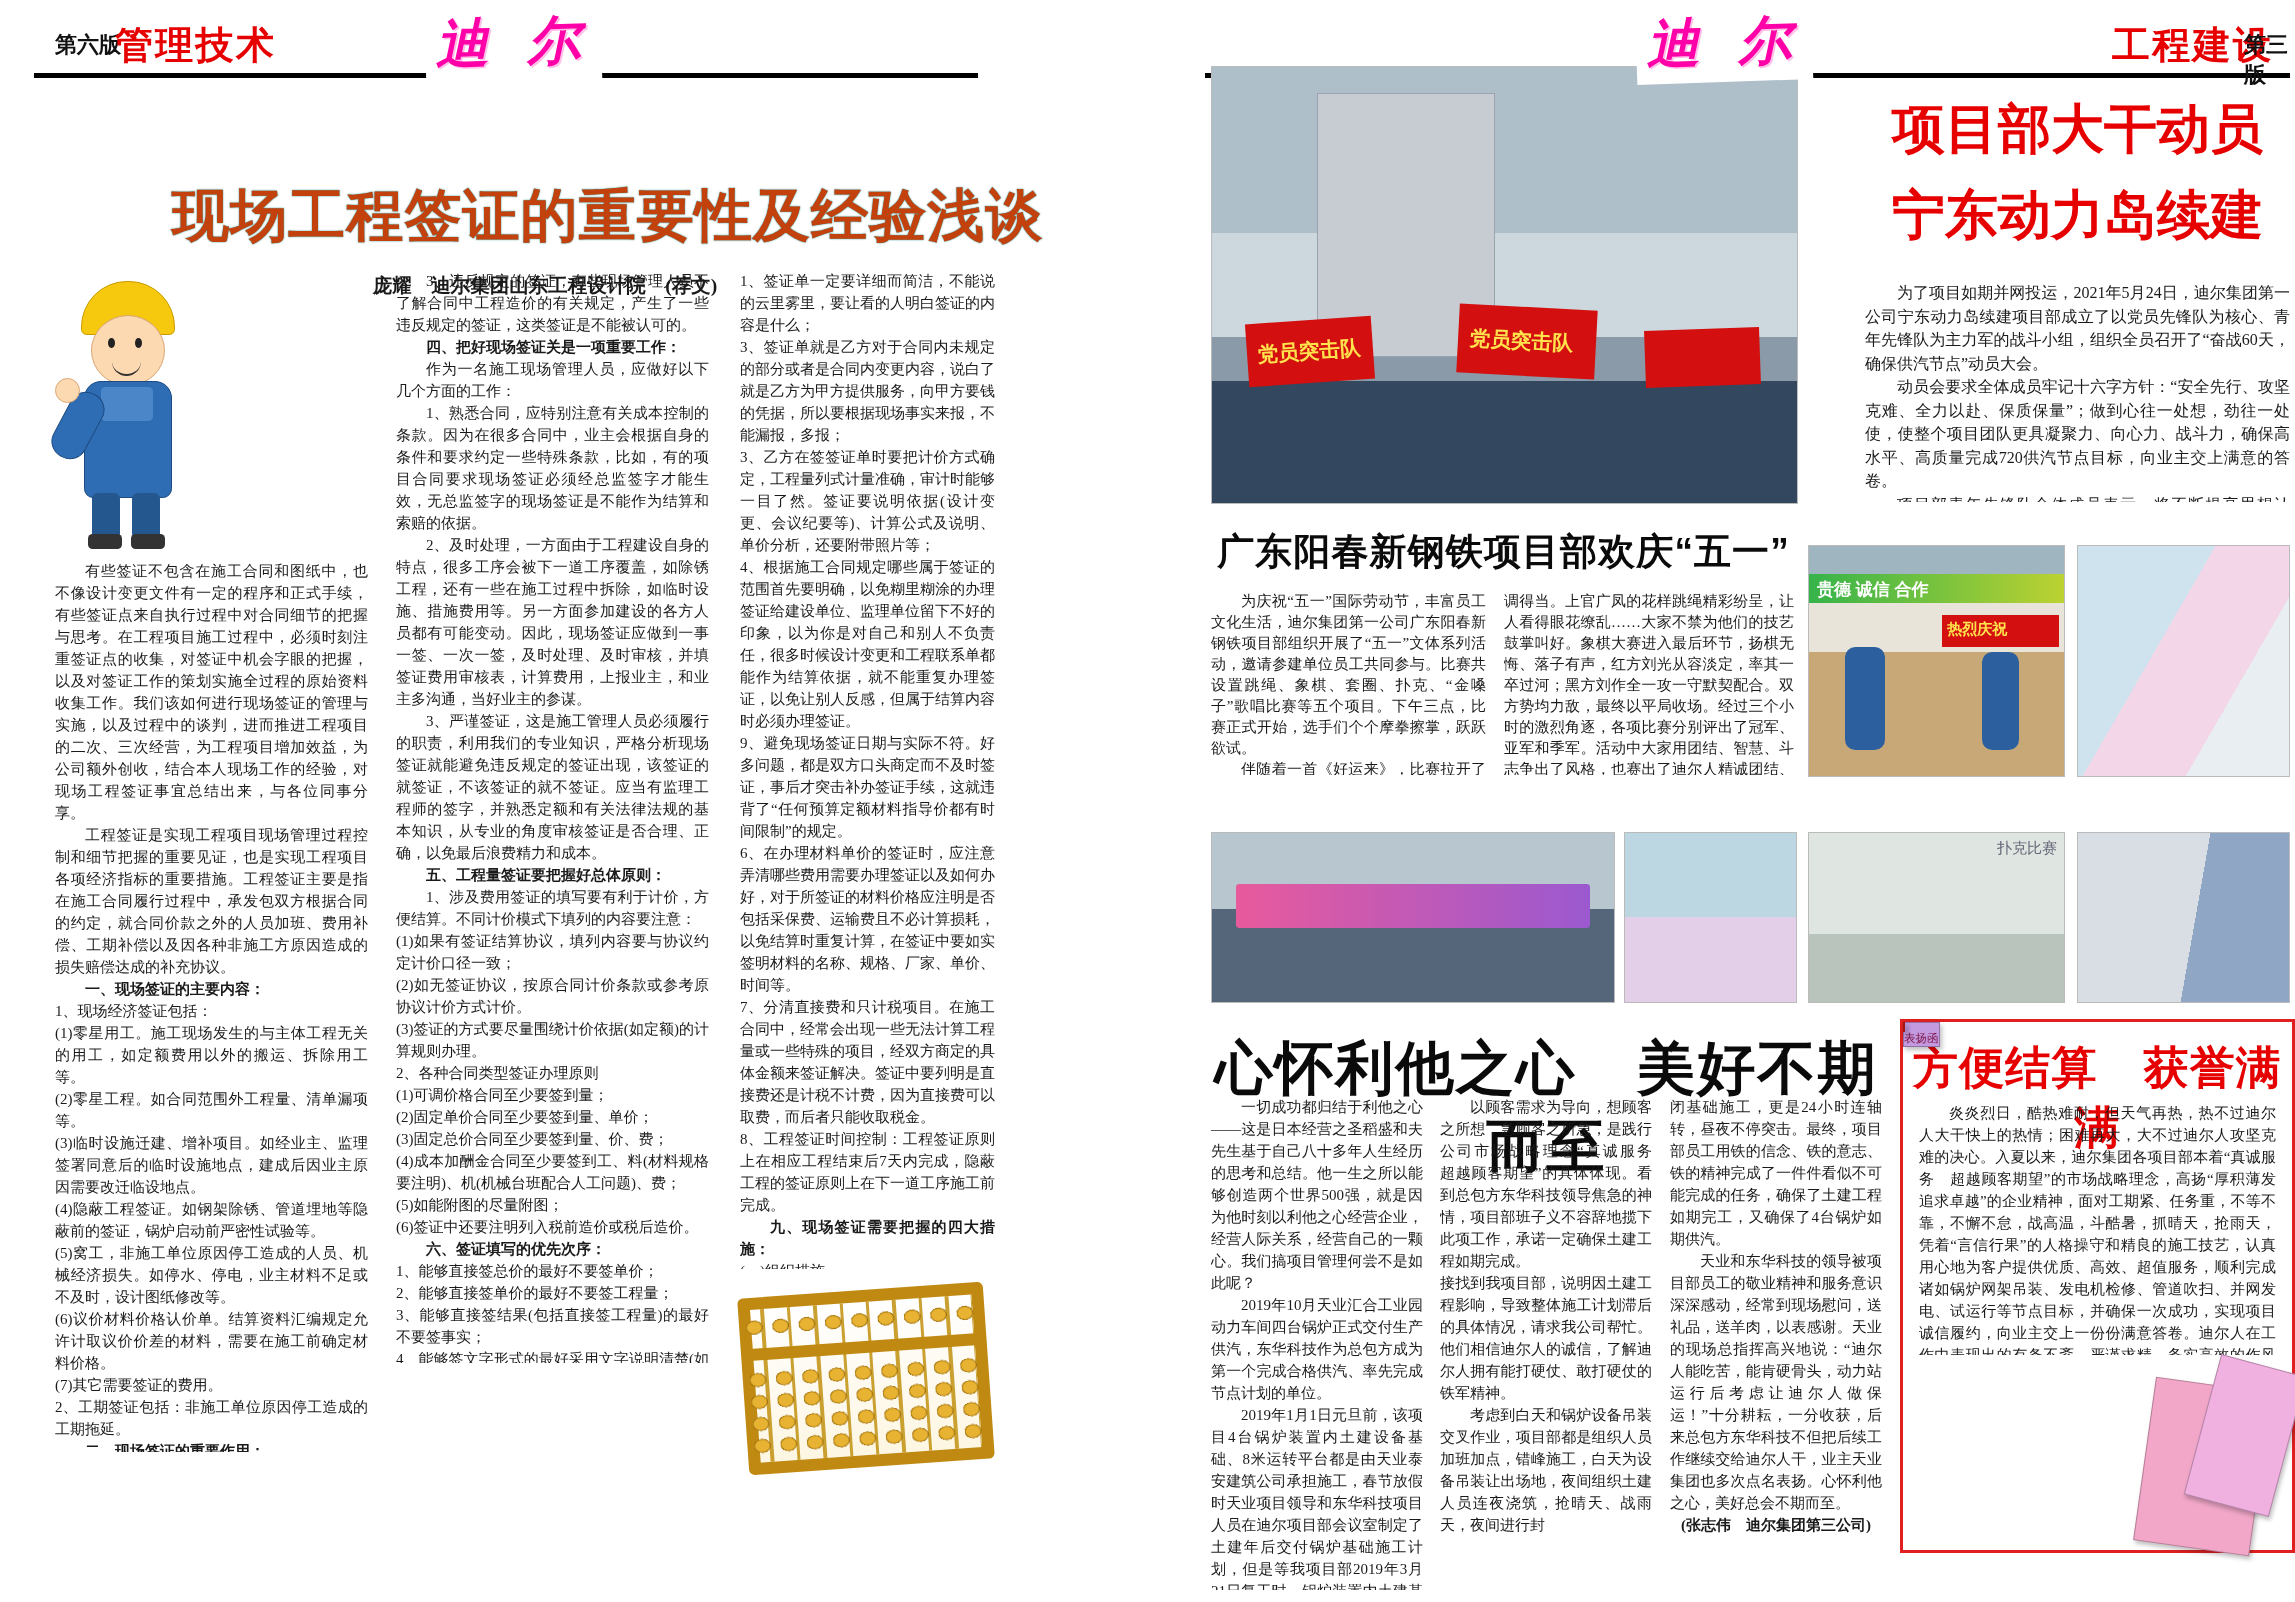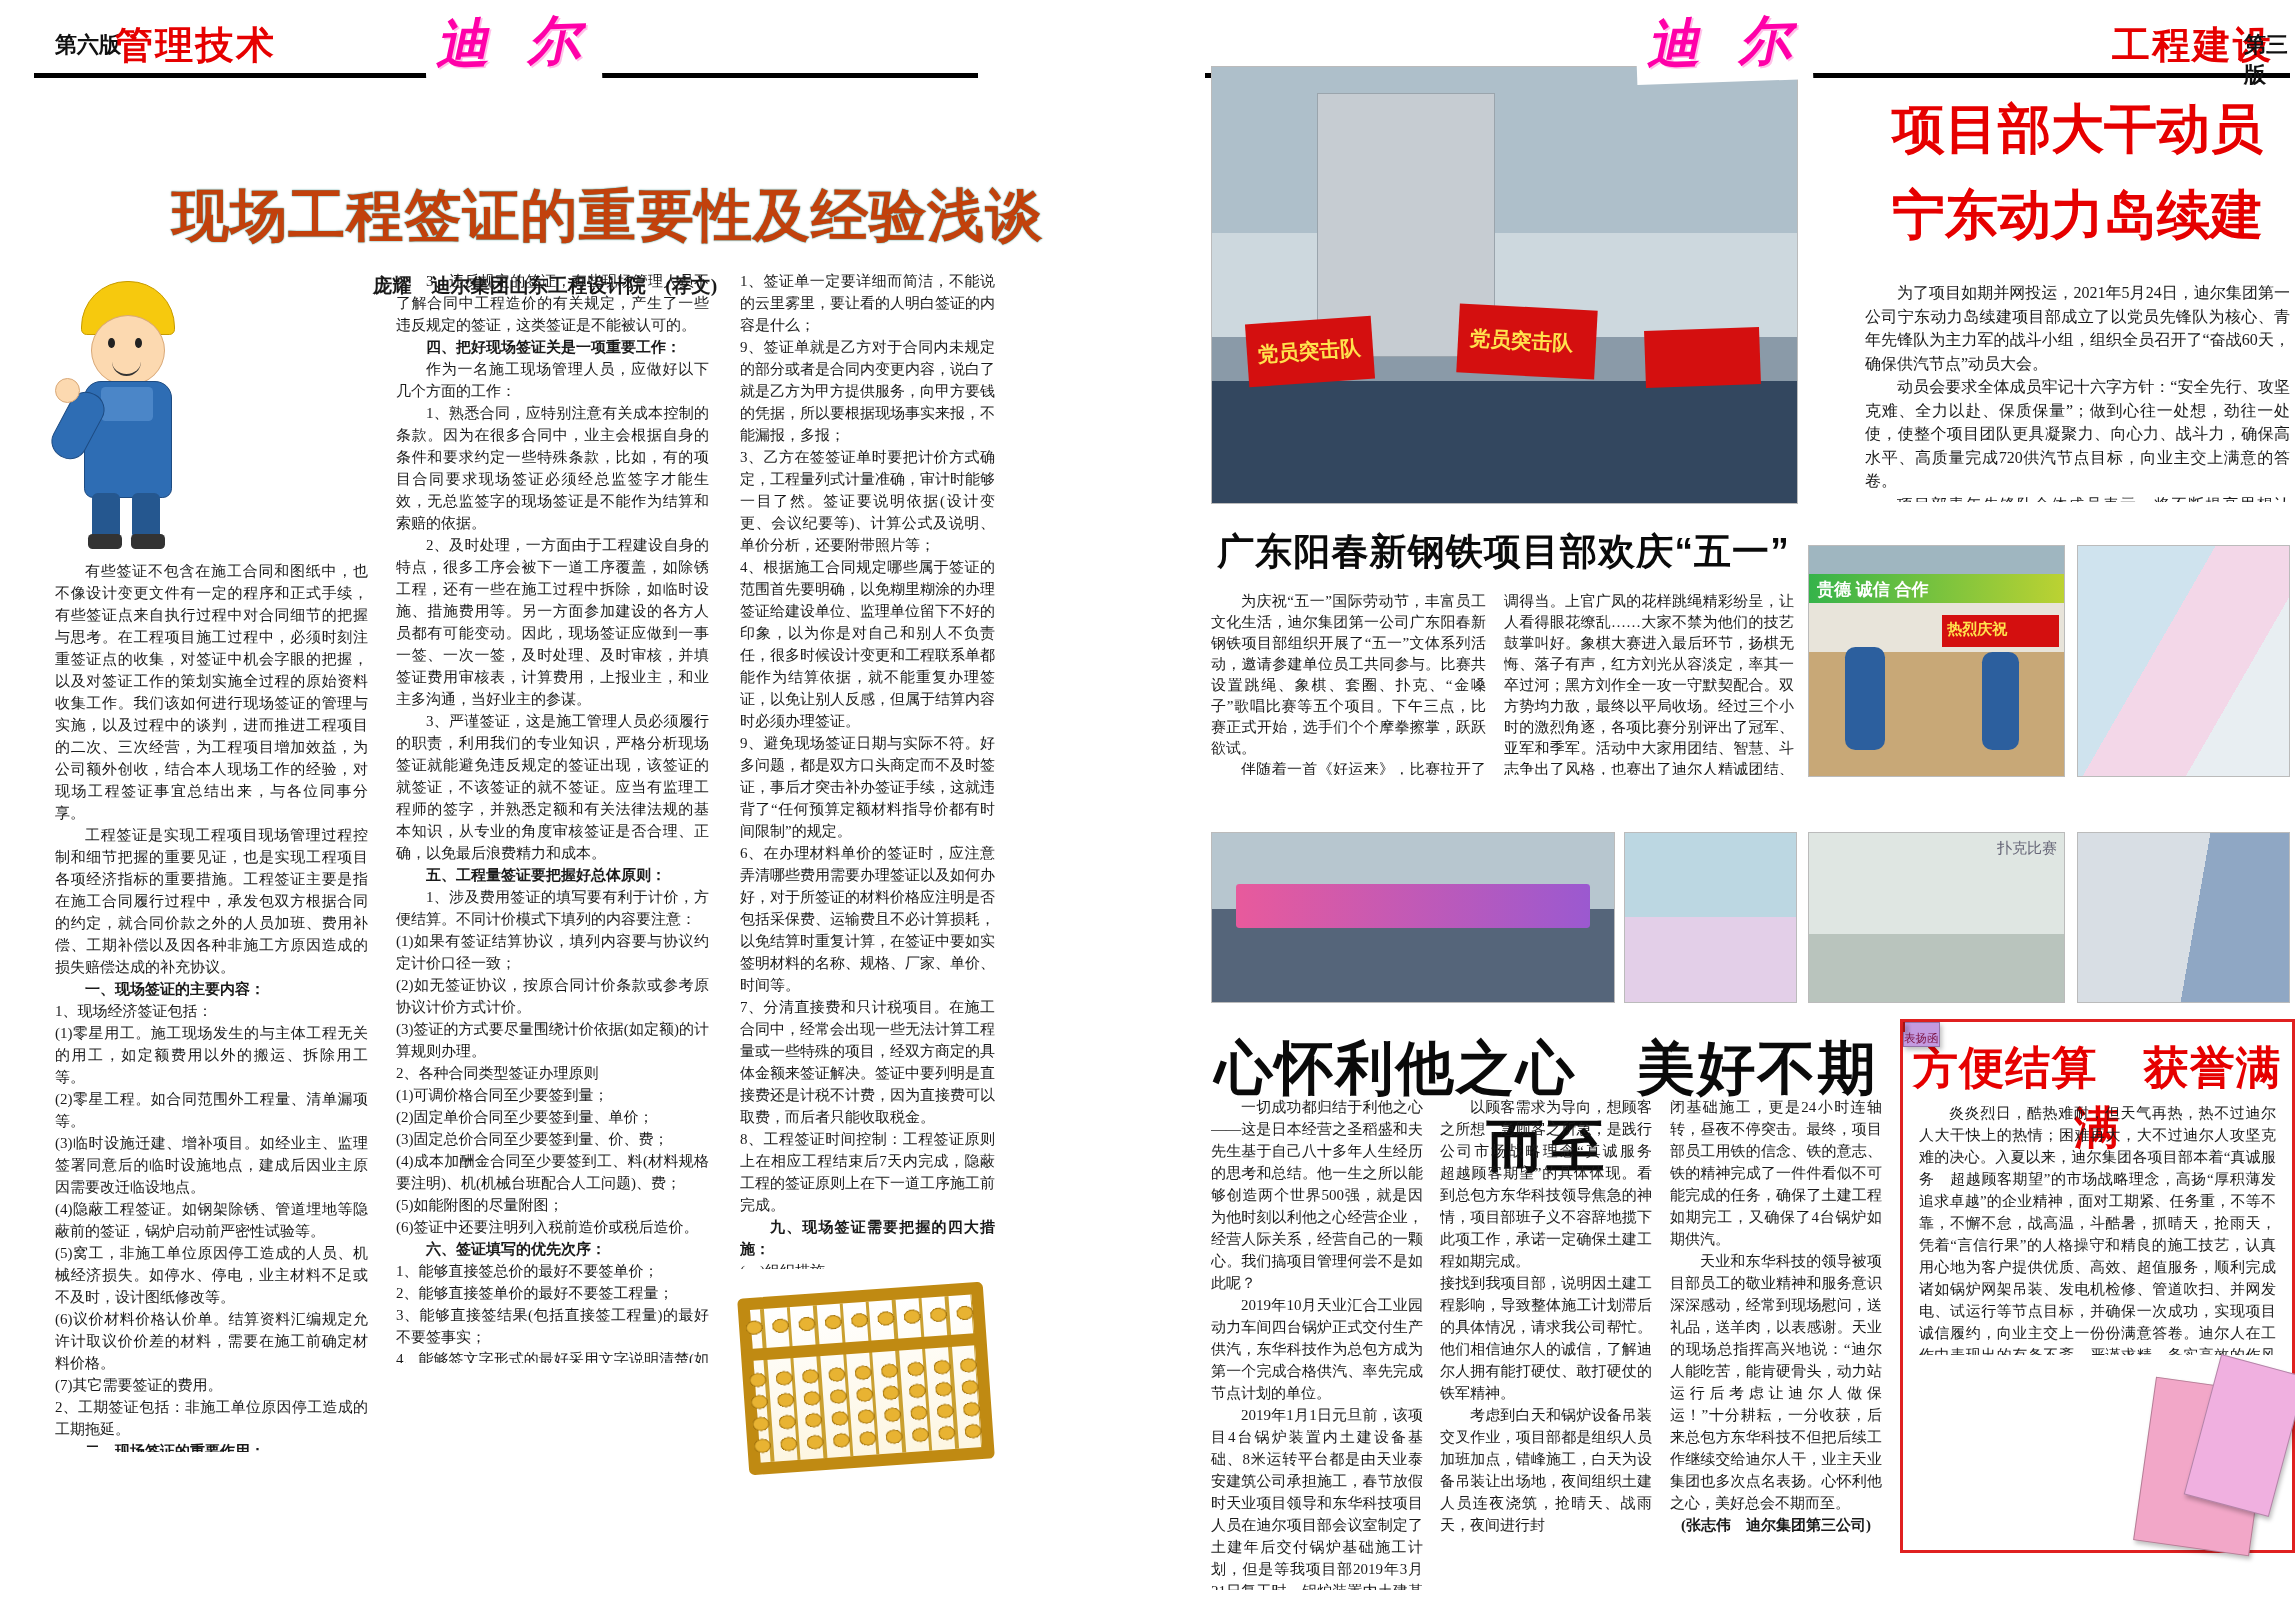--- a/index.html
+++ b/index.html
@@ -133,21 +133,21 @@
       <p class="blk n">(5)如能附图的尽量附图；</p>
       <p class="blk n">(6)签证中还要注明列入税前造价或税后造价。</p>
       <p class="blk h">六、签证填写的优先次序：</p>
       <p class="blk n">1、能够直接签总价的最好不要签单价；</p>
       <p class="blk n">2、能够直接签单价的最好不要签工程量；</p>
       <p class="blk n">3、能够直接签结果(包括直接签工程量)的最好不要签事实；</p>
       <p class="blk n">4、能够签文字形式的最好采用文字说明清楚(如文字不能完全表达清楚时，再以附图予以补充)；</p>
     </div>
   <div class="col" style="left:740px;top:270px;width:255px;height:999px">
       <p class="blk n">1、签证单一定要详细而简洁，不能说的云里雾里，要让看的人明白签证的内容是什么；</p>
-      <p class="blk n">9、签证单就是乙方对于合同内未规定的部分或者是合同内变更内容，说白了就是乙方为甲方提供服务，向甲方要钱的凭据，所以要根据现场事实来报，不能漏报，多报；</p>
+      <p class="blk n">3、签证单就是乙方对于合同内未规定的部分或者是合同内变更内容，说白了就是乙方为甲方提供服务，向甲方要钱的凭据，所以要根据现场事实来报，不能漏报，多报；</p>
       <p class="blk n">3、乙方在签签证单时要把计价方式确定，工程量列式计量准确，审计时能够一目了然。签证要说明依据(设计变更、会议纪要等)、计算公式及说明、单价分析，还要附带照片等；</p>
       <p class="blk n">4、根据施工合同规定哪些属于签证的范围首先要明确，以免糊里糊涂的办理签证给建设单位、监理单位留下不好的印象，以为你是对自己和别人不负责任，很多时候设计变更和工程联系单都能作为结算依据，就不能重复办理签证，以免让别人反感，但属于结算内容时必须办理签证。</p>
       <p class="blk n">9、避免现场签证日期与实际不符。好多问题，都是双方口头商定而不及时签证，事后才突击补办签证手续，这就违背了“任何预算定额材料指导价都有时间限制”的规定。</p>
       <p class="blk n">6、在办理材料单价的签证时，应注意弄清哪些费用需要办理签证以及如何办好，对于所签证的材料价格应注明是否包括采保费、运输费且不必计算损耗，以免结算时重复计算，在签证中要如实签明材料的名称、规格、厂家、单价、时间等。</p>
       <p class="blk n">7、分清直接费和只计税项目。在施工合同中，经常会出现一些无法计算工程量或一些特殊的项目，经双方商定的具体金额来签证解决。签证中要列明是直接费还是计税不计费，因为直接费可以取费，而后者只能收取税金。</p>
       <p class="blk n">8、工程签证时间控制：工程签证原则上在相应工程结束后7天内完成，隐蔽工程的签证原则上在下一道工序施工前完成。</p>
       <p class="blk h">九、现场签证需要把握的四大措施：</p>
       <p class="blk n">(一)组织措施</p>
     </div>
 

